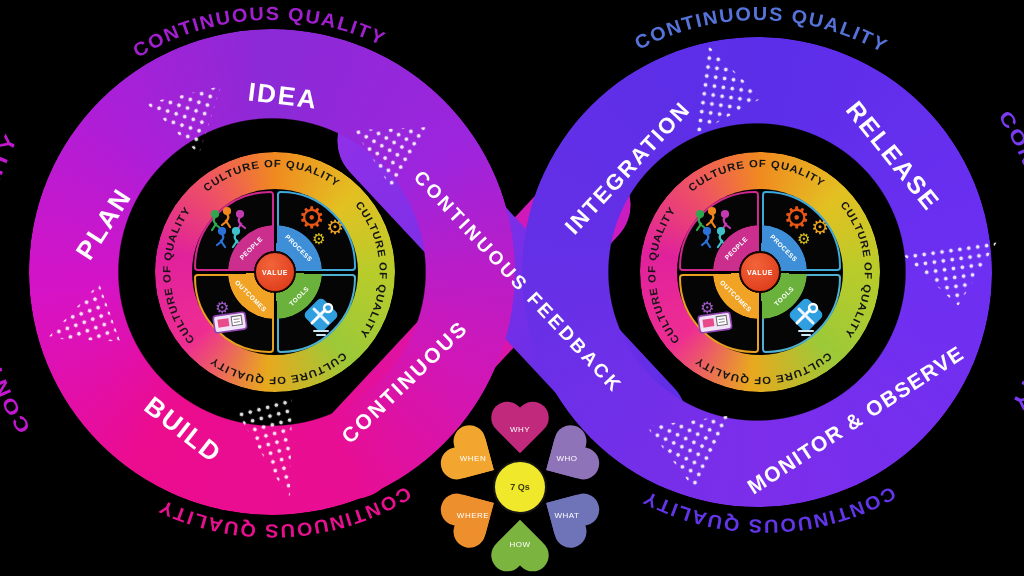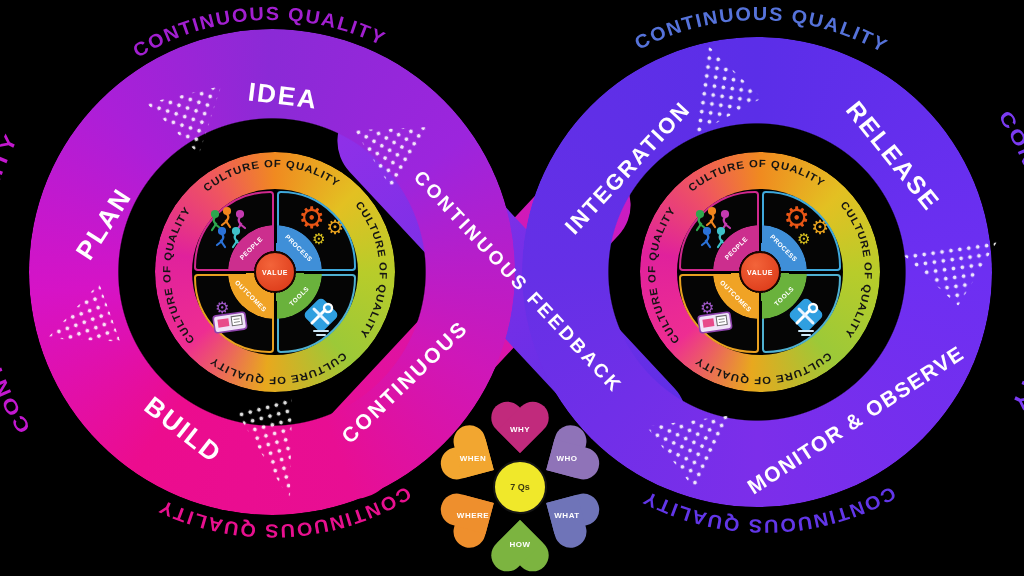--- a/index.html
+++ b/index.html
@@ -84,21 +84,21 @@
   .icon-tools{transform:translate(5px,5px);}
   .icon-people{transform:translate(-4px,-4px);}
   
   .heart{position:absolute;width:64px;height:58px;z-index:5;
          transform:translate(-50%,-50%) rotate(var(--r));left:var(--x);top:var(--y);}
   .heart::before,.heart::after{content:"";position:absolute;top:3px;width:32px;height:50px;
          border-radius:17px 17px 0 0;background:var(--c,#888);}
   .heart::before{left:32px;transform:rotate(-45deg);transform-origin:0 100%;}
   .heart::after{left:0;transform:rotate(45deg);transform-origin:100% 100%;}
   .petal-label{position:absolute;inset:0;display:flex;align-items:center;justify-content:center;
-         color:#fff;font-size:8px;font-weight:bold;letter-spacing:.5px;z-index:2;
+         color:#fff;font-size:8px;font-weight:normal;letter-spacing:.5px;z-index:2;
          transform:rotate(calc(-1 * var(--r)));}
   .qs-center{position:absolute;left:520px;top:487px;width:54px;height:54px;z-index:6;
          transform:translate(-50%,-50%);border-radius:50%;background:#f0e82a;border:2px solid #141414;
          color:#3a3a10;font-size:9px;font-weight:bold;display:flex;align-items:center;justify-content:center;box-sizing:border-box;}
   
   .txt-layer{position:absolute;left:0;top:0;z-index:7;pointer-events:none;}
   .arc-text{font-family:"Liberation Sans","DejaVu Sans",sans-serif;font-weight:700;}
   .arc-lg{font-size:19px;letter-spacing:1.5px;}
   .arc-sm{font-size:10.5px;letter-spacing:.8px;}
 </style>

